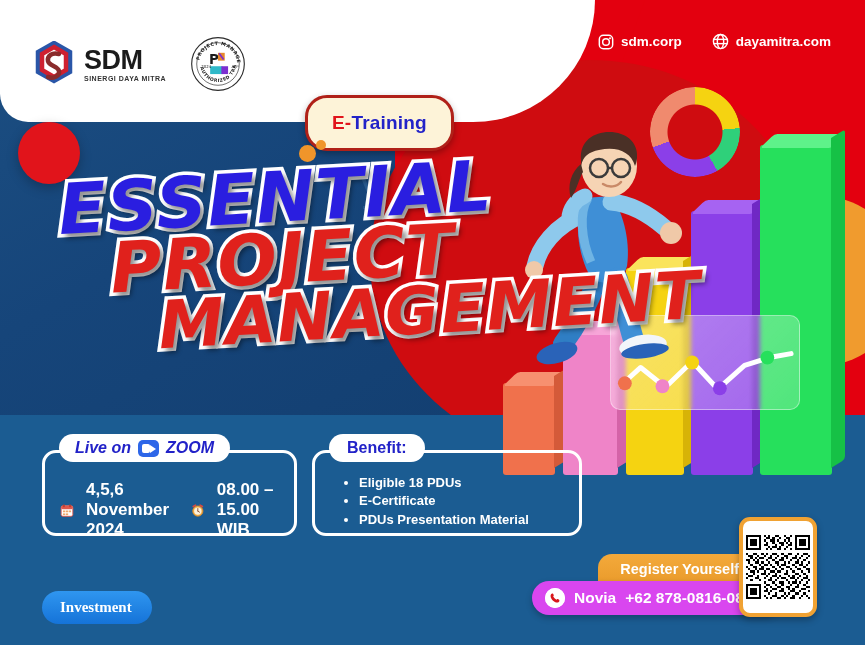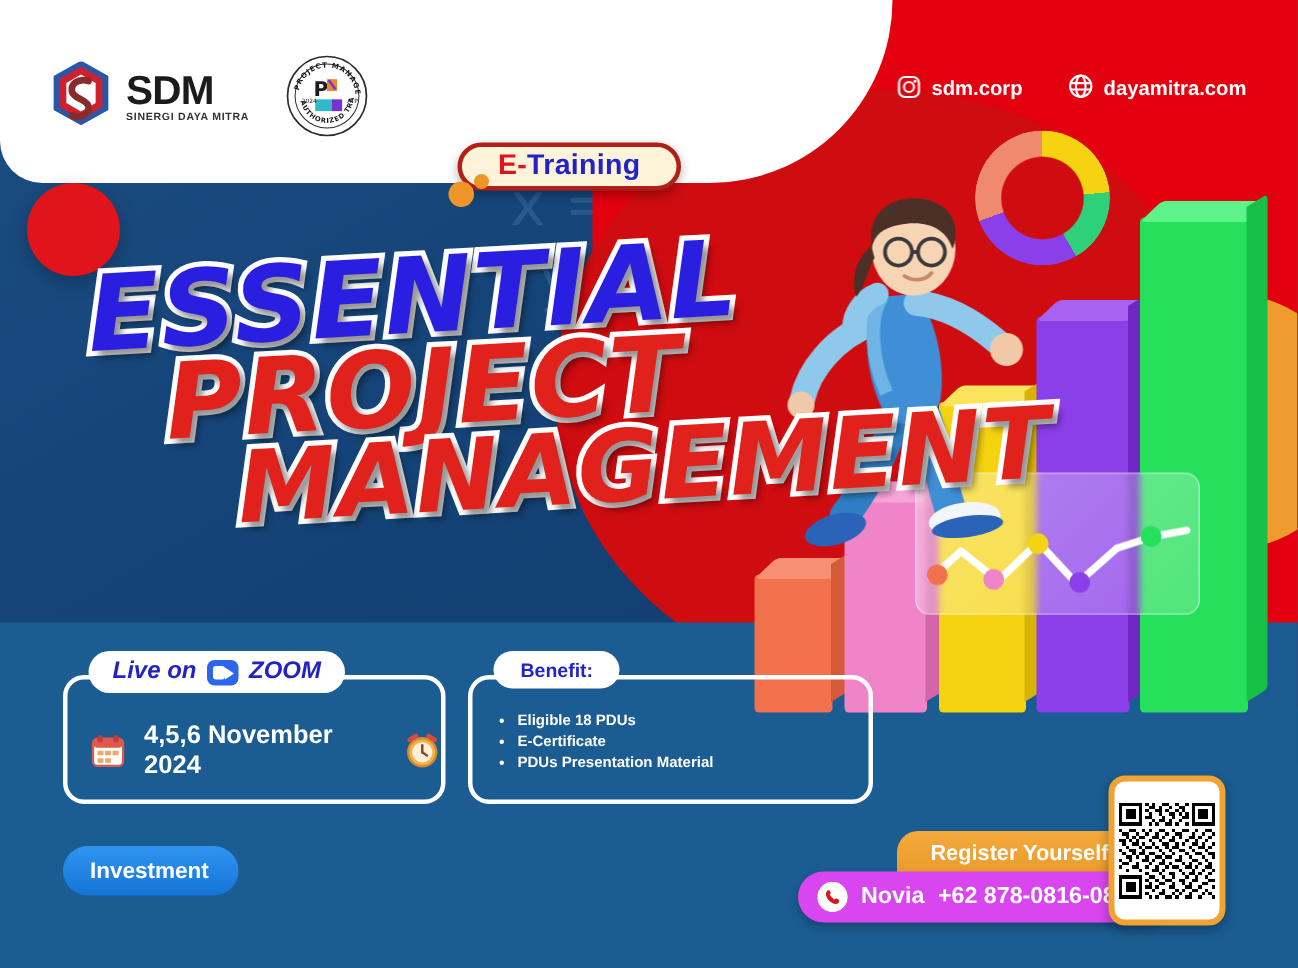--- a/index.html
+++ b/index.html
@@ -53,27 +53,27 @@
 
   
   .logos{ position:absolute; left:32px; top:36px; display:flex; align-items:center; gap:24px; z-index:20;justify-content:flex-end; }
   .sdm-logo{ display:flex; align-items:center; gap:8px; }
   .sdm-text{ line-height:1; }
   .sdm-name{ font-size:27px; font-weight:bold; color:#1b1b1b; letter-spacing:-.5px; }
   .sdm-tag{ font-size:7px; font-weight:bold; color:#333; letter-spacing:.5px; margin-top:1px; }
   .pmi-seal{ width:56px; height:56px; position:relative; }
 
   .contacts{ position:absolute; right:34px; top:33px; display:flex; gap:30px; align-items:center; z-index:25; }
-  .contact{ display:flex; align-items:flex-end; gap:7px; color:#fff; font-size:13.5px; font-weight:bold;margin-top:16px; }
+  .contact{ display:flex; align-items:center; gap:7px; color:#fff; font-size:13.5px; font-weight:bold; }
 
   
   .etraining{
     position:absolute; left:305px; top:95px; z-index:30;
     background:#fdf3d8; border:3px solid #b02018; border-radius:22px;
-    padding:2px 24px; box-shadow:0 3px 7px rgba(0,0,0,.3);
+    padding:14px 24px; box-shadow:0 3px 7px rgba(0,0,0,.3);
   }
   .etraining span{ font-size:19px; font-weight:bold; letter-spacing:.2px; }
   .et-e{ color:#e1141b; }
   .et-t{ color:#2222c8; }
   .et-dot{
     position:absolute; left:-9px; bottom:-14px; width:17px; height:17px;
     background:#f0952a; border-radius:50%;
   }
   .et-dot2{
     position:absolute; left:8px; bottom:-2px; width:10px; height:10px;
@@ -134,27 +134,27 @@
   .zrow{ display:flex; align-items:center; gap:12px; color:#fff; font-size:17px; font-weight:bold; }
   .zrows{ position:absolute; left:15px; top:27px; display:flex; gap:11px; }
 
   .benefitbox{
     position:absolute; left:312px; top:450px; width:270px; height:86px; z-index:30;
     border:3px solid #fff; border-radius:14px;
   }
   .ben-pill{
     position:absolute; left:14px; top:-19px;
     background:#fff; border-radius:20px; padding:5px 18px;
-    color:#2222c8; font-size:13px; font-weight:bold;
-  }
-  .ben-list{ position:absolute; left:16px; top:21px; color:#fff; font-size:10px; font-weight:bold; line-height:1.42; }
+    color:#2222c8; font-size:16px; font-weight:bold;
+  }
+  .ben-list{ position:absolute; left:30px; top:21px; color:#fff; font-size:13px; font-weight:bold; line-height:1.42; }
   .ben-list li{ list-style:disc; }
 
   
-  .invest{ position:absolute; left:42px; top:564px; display:flex; z-index:30; }
+  .invest{ position:absolute; left:42px; top:591px; display:flex; z-index:30;font-family:Liberation Serif, serif; }
   .inv-label{
     background:linear-gradient(180deg,#2f96f0,#1573d8); color:#fff;
     font-size:15px; font-weight:bold; border-radius:18px;
     padding:8px 20px 8px 18px; margin-right:-20px; z-index:1;
   }
   .inv-amt{
     background:linear-gradient(180deg,#f5ad3f,#ea982b); color:#fff;
     font-size:22px; font-weight:bold; border-radius:20px;
     padding:7px 26px 7px 34px;
     box-shadow:0 3px 6px rgba(0,0,0,.22);
@@ -374,20 +374,21 @@
         <span>4,5,6 November 2024</span>
       </div>
       <div class="zrow">
         <svg width="25" height="25" viewBox="0 0 24 24">
           <circle cx="12" cy="13" r="9" fill="#f3b24a" stroke="#d98a2b" stroke-width="1.5"></circle>
           <circle cx="12" cy="13" r="6.5" fill="#fdf1dc"></circle>
           <path d="M4 5 L8 2.5 M20 5 L16 2.5" stroke="#d94a3e" stroke-width="3" stroke-linecap="round"></path>
           <line x1="12" y1="13" x2="12" y2="8.5" stroke="#8a4a2a" stroke-width="1.6" stroke-linecap="round"></line>
           <line x1="12" y1="13" x2="15" y2="15" stroke="#8a4a2a" stroke-width="1.6" stroke-linecap="round"></line>
         </svg>
+        <span>08.00 – 15.00 WIB</span>
       </div>
     </div>
   </div>
 
   <div class="benefitbox">
     <div class="ben-pill">Benefit:</div>
     <ul class="ben-list">
       <li>Eligible 18 PDUs</li>
       <li>E-Certificate</li>
       <li>PDUs Presentation Material</li>

